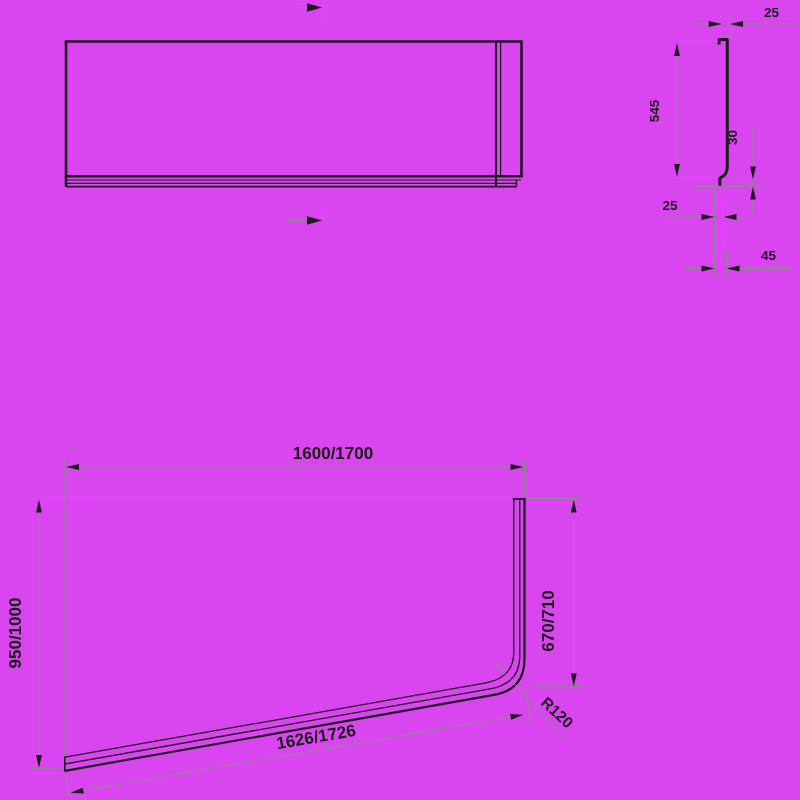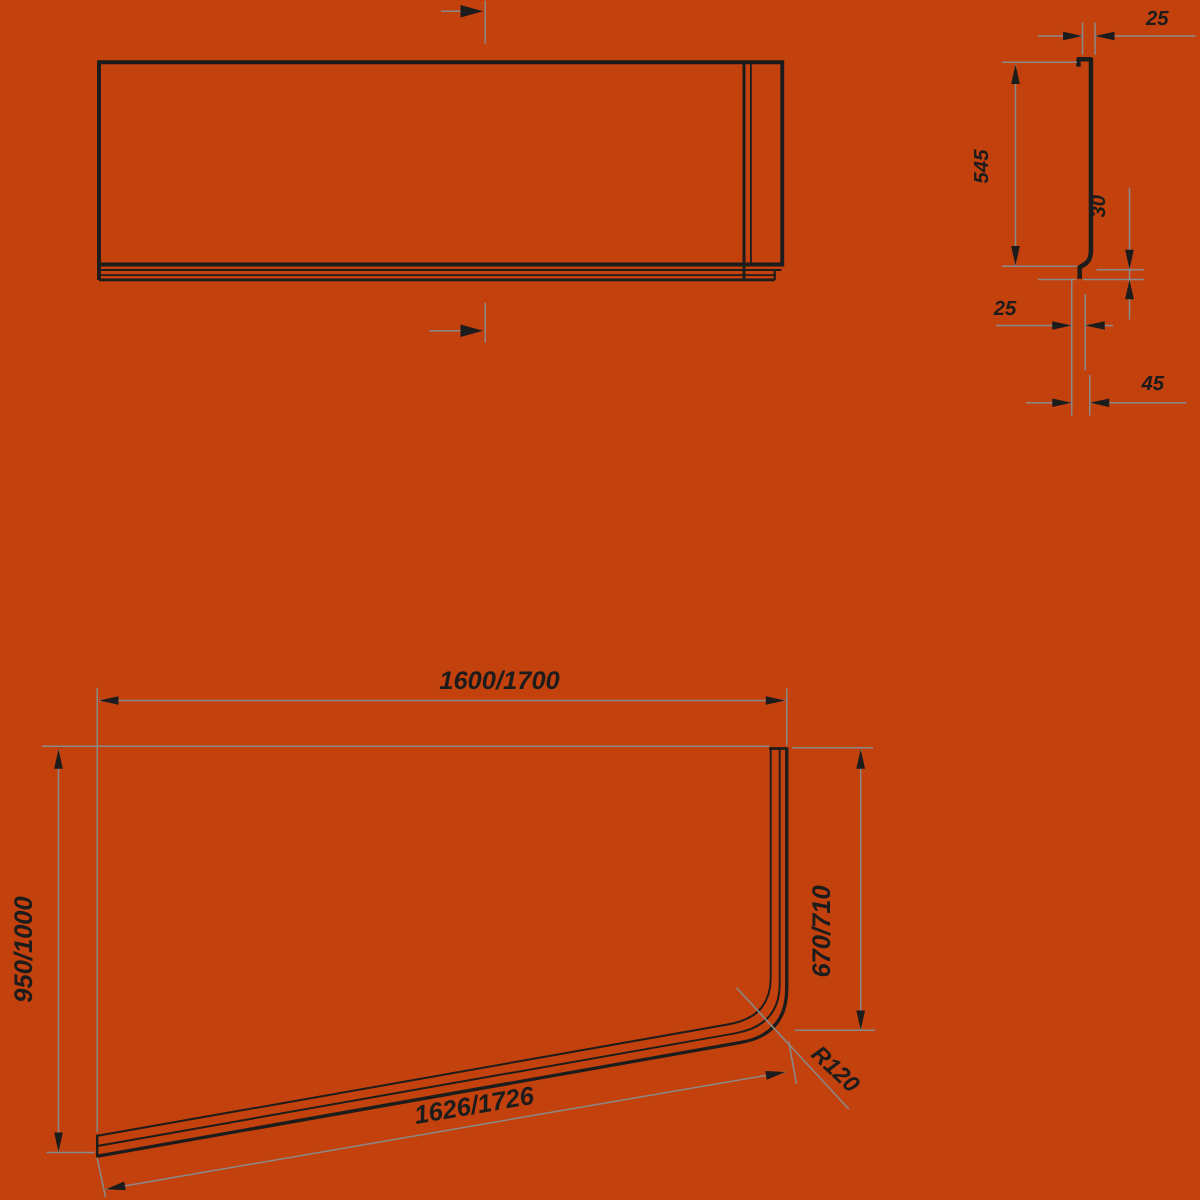--- a/index.html
+++ b/index.html
@@ -1,16 +1,16 @@
 <!DOCTYPE html>
 <html><head>
 <meta charset="utf-8">
 <style>
   html,body{margin:0;padding:0;background:#ffffff;}
-  .stage{width:800px;height:800px;background:#c2410c;position:relative;overflow:hidden;font-style:italic;}
+  .stage{width:800px;height:800px;background:#d946ef;position:relative;overflow:hidden;}
   svg{display:block;}
   .thick{stroke:#1c1c1c;fill:none;}
   .thin{stroke:#8a8a8a;stroke-width:1;fill:none;}
   .arrow{fill:#1c1c1c;stroke:none;}
   text{fill:#1c1c1c;font-family:"Liberation Sans",sans-serif;font-weight:bold;}
   .t-small{font-size:13.5px;}
   .t-big{font-size:17px;}
   .t-r{font-size:15.5px;}
 </style>
 </head>

